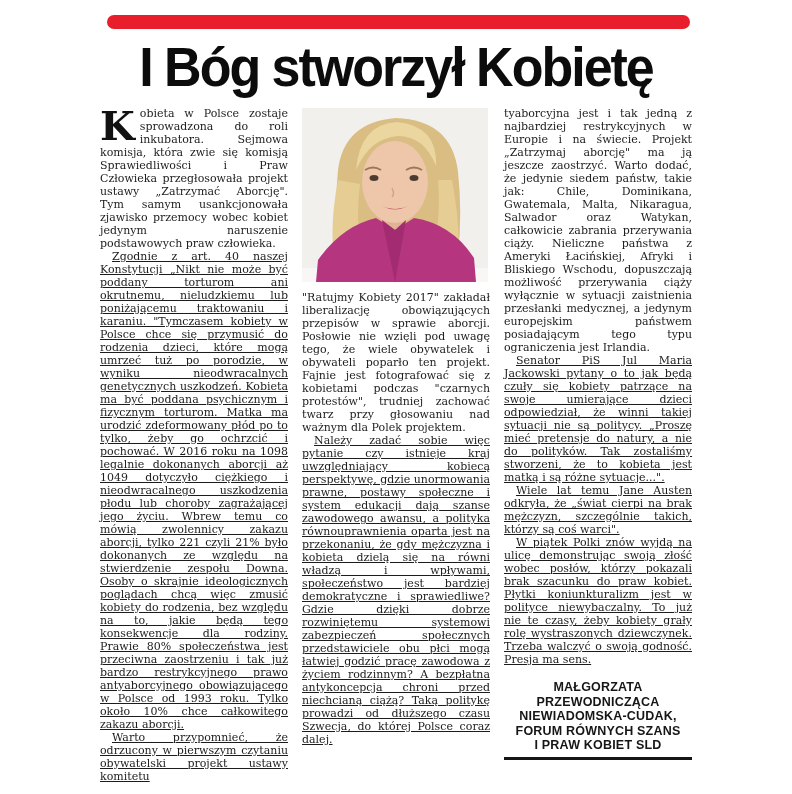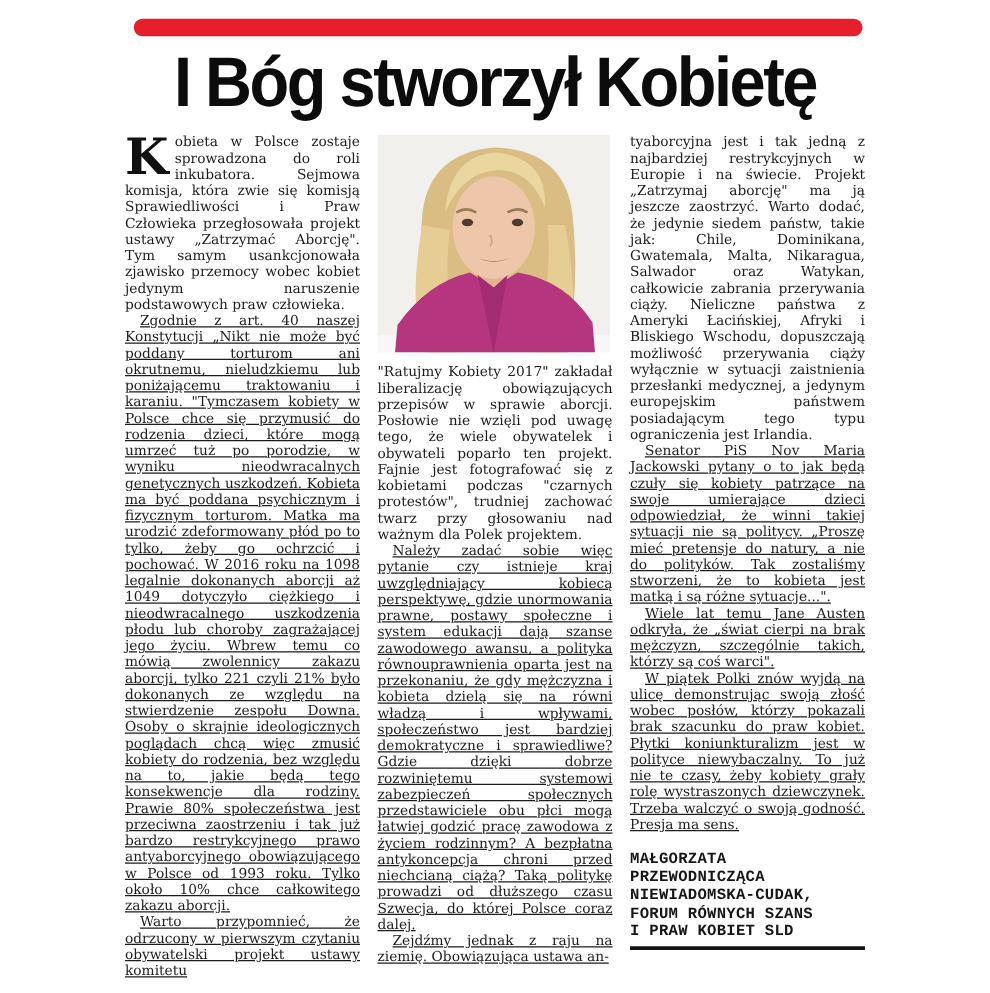--- a/index.html
+++ b/index.html
@@ -12,22 +12,22 @@
             font-size:52px;line-height:1.1;letter-spacing:-2px;color:#0c0c0c;
             transform:scaleY(1.08);transform-origin:top center;white-space:nowrap;}
   .columns{position:absolute;left:100px;top:107px;width:592px;display:flex;gap:14px;}
   .col{width:188px;flex:0 0 188px;font-size:11px;line-height:13px;text-align:justify;}
   .col p{margin:0;}
   .col p.indent{text-indent:12px;text-decoration:underline;}
   .col p + p{margin-top:0;}
   .dropcap{float:left;font-family:"DejaVu Serif", serif;font-weight:bold;
            font-size:40px;line-height:34px;padding:2px 5px 0 0;color:#111;}
   .photo{width:186px;height:174px;margin:1px 0 9px 0;display:block;}
-  .signature{margin-top:14px;font-family:Liberation Mono, monospace;font-weight:bold;
-             font-size:12.5px;line-height:14.5px;text-align:left;color:#161616;
+  .signature{margin-top:14px;font-family:Liberation Sans, sans-serif;font-weight:bold;
+             font-size:12.5px;line-height:14.5px;text-align:center;color:#161616;
              letter-spacing:.2px;}
   .signature-rule{margin-top:4px;border:none;border-top:3px solid #151515;width:100%;}
 </style>
 </head>
 <body>
 
 <div class="page">
 
   <div class="red-bar"></div>
 
@@ -55,26 +55,25 @@
         <path d="M104,62 q8,-5 16,0" stroke="#9a7a56" stroke-width="2" fill="none"></path>
         <ellipse cx="72" cy="70" rx="4.5" ry="3" fill="#4c3c30"></ellipse>
         <ellipse cx="112" cy="70" rx="4.5" ry="3" fill="#4c3c30"></ellipse>
         <path d="M90,80 q3,6 0,9" stroke="#d8a184" stroke-width="1.5" fill="none"></path>
         <path d="M80,98 q13,7 26,0 q-13,6 -26,0 Z" fill="#c05a66"></path>
         <path d="M14,174 L16,152 Q40,118 74,110 L93,122 L112,110 Q150,116 172,150 L174,174 Z" fill="#b5357f"></path>
         <path d="M80,112 L93,174 L104,112 L93,122 Z" fill="#a32b72"></path>
       </svg>
       <p>"Ratujmy Kobiety 2017" zakładał liberalizację obowiązujących przepisów w sprawie aborcji. Posłowie nie wzięli pod uwagę tego, że wiele obywatelek i obywateli poparło ten projekt. Fajnie jest fotografować się z kobietami podczas "czarnych protestów", trudniej zachować twarz przy głosowaniu nad ważnym dla Polek projektem.</p>
       <p class="indent">Należy zadać sobie więc pytanie czy istnieje kraj uwzględniający kobiecą perspektywę, gdzie unormowania prawne, postawy społeczne i system edukacji dają szanse zawodowego awansu, a polityka równouprawnienia oparta jest na przekonaniu, że gdy mężczyzna i kobieta dzielą się na równi władzą i wpływami, społeczeństwo jest bardziej demokratyczne i sprawiedliwe? Gdzie dzięki dobrze rozwiniętemu systemowi zabezpieczeń społecznych przedstawiciele obu płci mogą łatwiej godzić pracę zawodowa z życiem rodzinnym? A bezpłatna antykoncepcja chroni przed niechcianą ciążą? Taką politykę prowadzi od dłuższego czasu Szwecja, do której Polsce coraz dalej.</p>
-      <p class="indent">Zejdźmy jednak z raju na ziemię. Obowiązująca ustawa an-</p>
     </div>
 
     <div class="col">
       <p>tyaborcyjna jest i tak jedną z najbardziej restrykcyjnych w Europie i na świecie. Projekt „Zatrzymaj aborcję" ma ją jeszcze zaostrzyć. Warto dodać, że jedynie siedem państw, takie jak: Chile, Dominikana, Gwatemala, Malta, Nikaragua, Salwador oraz Watykan, całkowicie zabrania przerywania ciąży. Nieliczne państwa z Ameryki Łacińskiej, Afryki i Bliskiego Wschodu, dopuszczają możliwość przerywania ciąży wyłącznie w sytuacji zaistnienia przesłanki medycznej, a jedynym europejskim państwem posiadającym tego typu ograniczenia jest Irlandia.</p>
-      <p class="indent">Senator PiS Nov Maria Jackowski pytany o to jak będą czuły się kobiety patrzące na swoje umierające dzieci odpowiedział, że winni takiej sytuacji nie są politycy. „Proszę mieć pretensje do natury, a nie do polityków. Tak zostaliśmy stworzeni, że to kobieta jest matką i są różne sytuacje...".</p>
+      <p class="indent">Senator PiS Jul Maria Jackowski pytany o to jak będą czuły się kobiety patrzące na swoje umierające dzieci odpowiedział, że winni takiej sytuacji nie są politycy. „Proszę mieć pretensje do natury, a nie do polityków. Tak zostaliśmy stworzeni, że to kobieta jest matką i są różne sytuacje...".</p>
       <p class="indent">Wiele lat temu Jane Austen odkryła, że „świat cierpi na brak mężczyzn, szczególnie takich, którzy są coś warci".</p>
       <p class="indent">W piątek Polki znów wyjdą na ulicę demonstrując swoją złość wobec posłów, którzy pokazali brak szacunku do praw kobiet. Płytki koniunkturalizm jest w polityce niewybaczalny. To już nie te czasy, żeby kobiety grały rolę wystraszonych dziewczynek. Trzeba walczyć o swoją godność. Presja ma sens.</p>
 
       <div class="signature">
         <div>MAŁGORZATA</div>
         <div>PRZEWODNICZĄCA</div>
         <div>NIEWIADOMSKA-CUDAK,</div>
         <div>FORUM RÓWNYCH SZANS</div>
         <div>I PRAW KOBIET SLD</div>
       </div>

